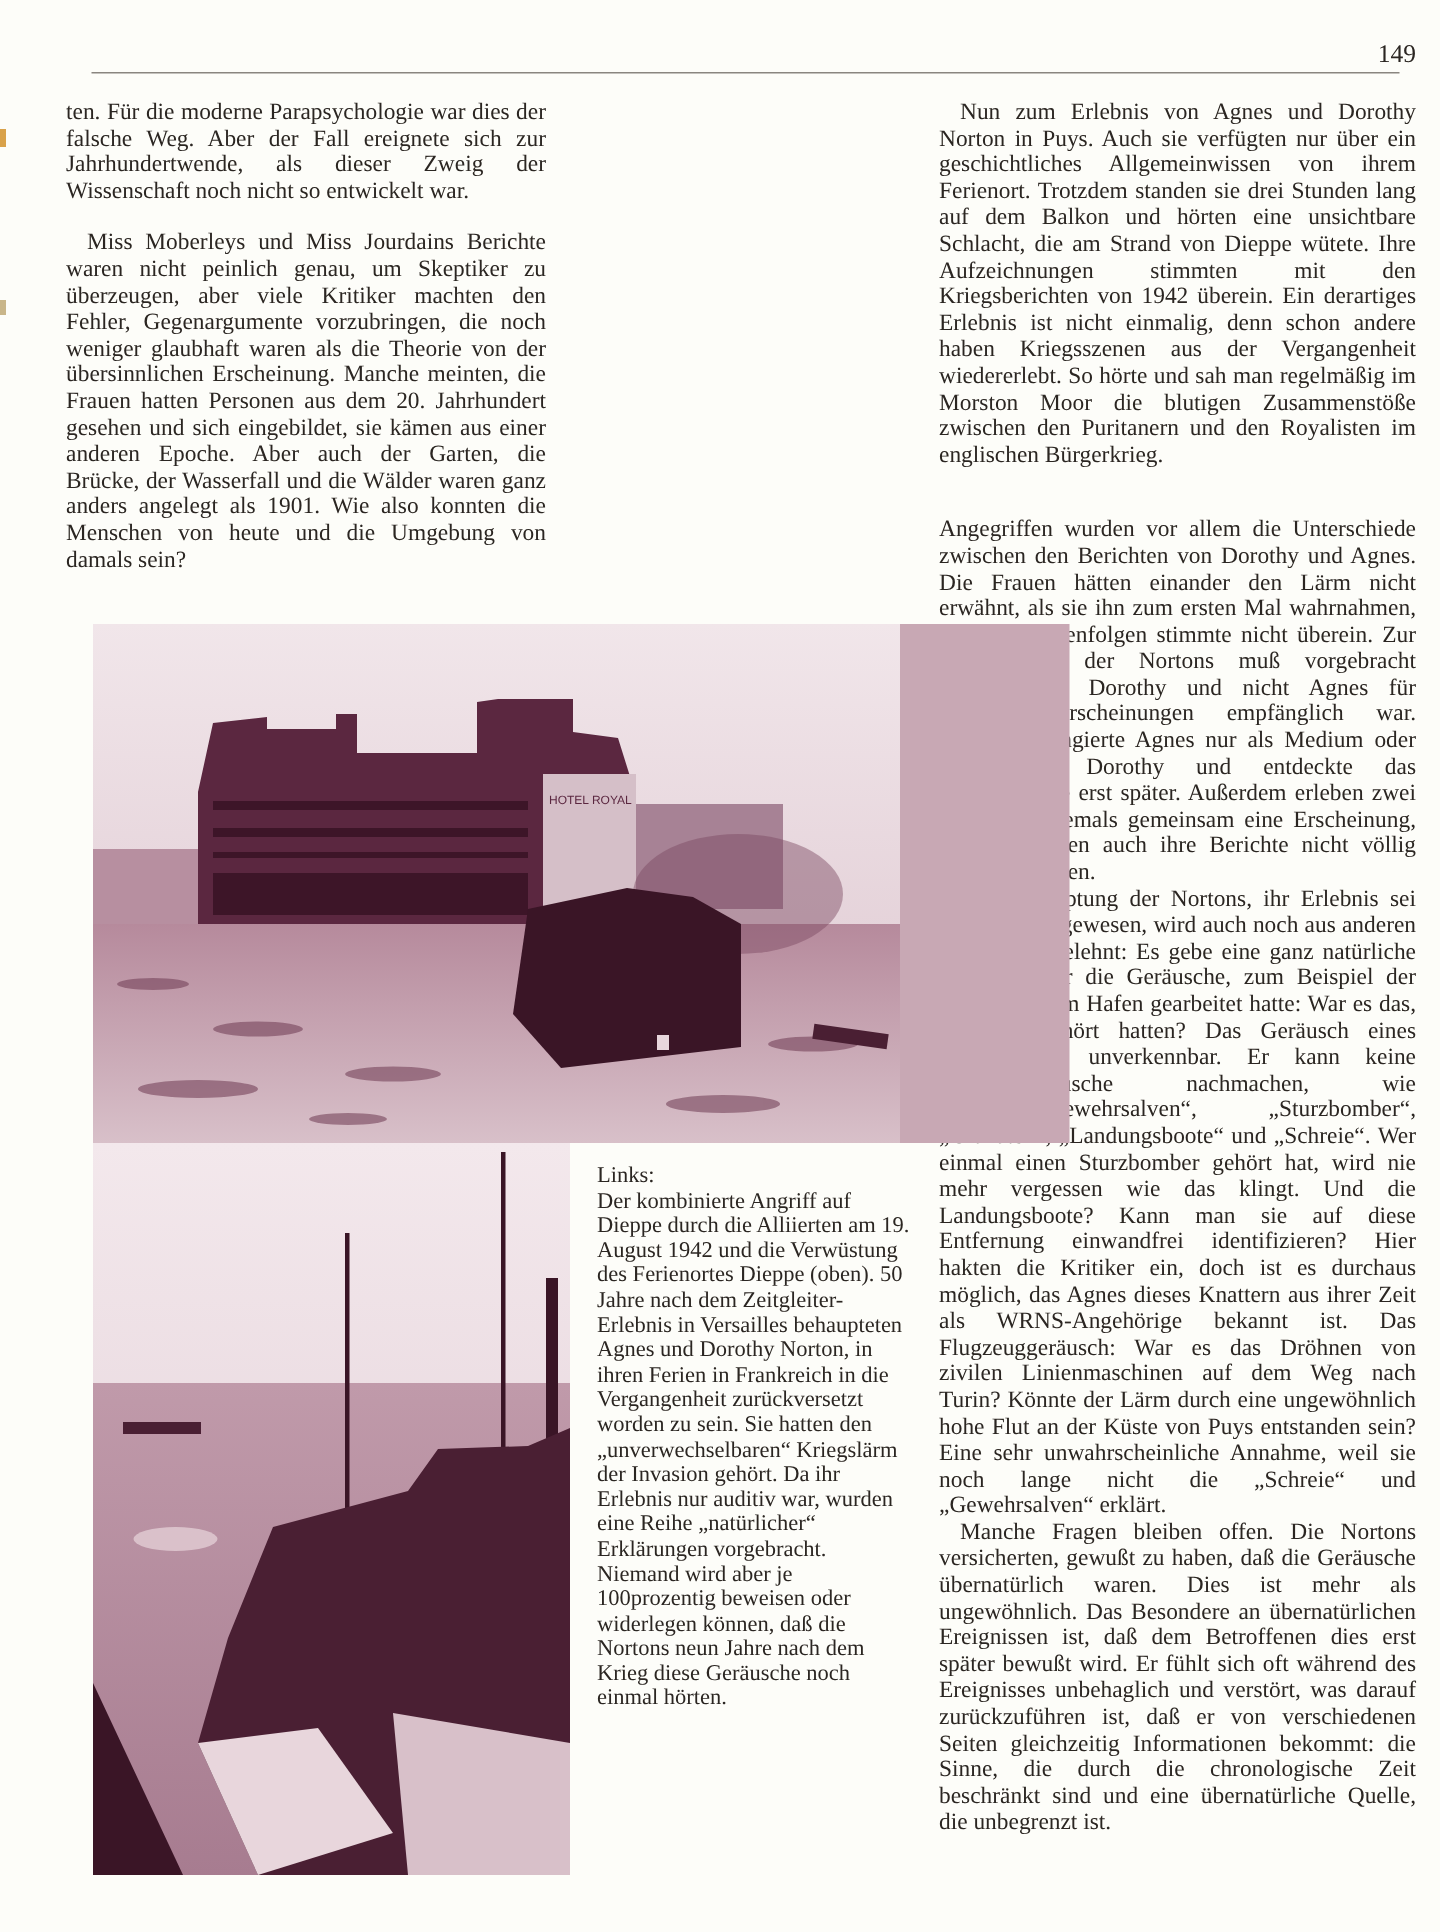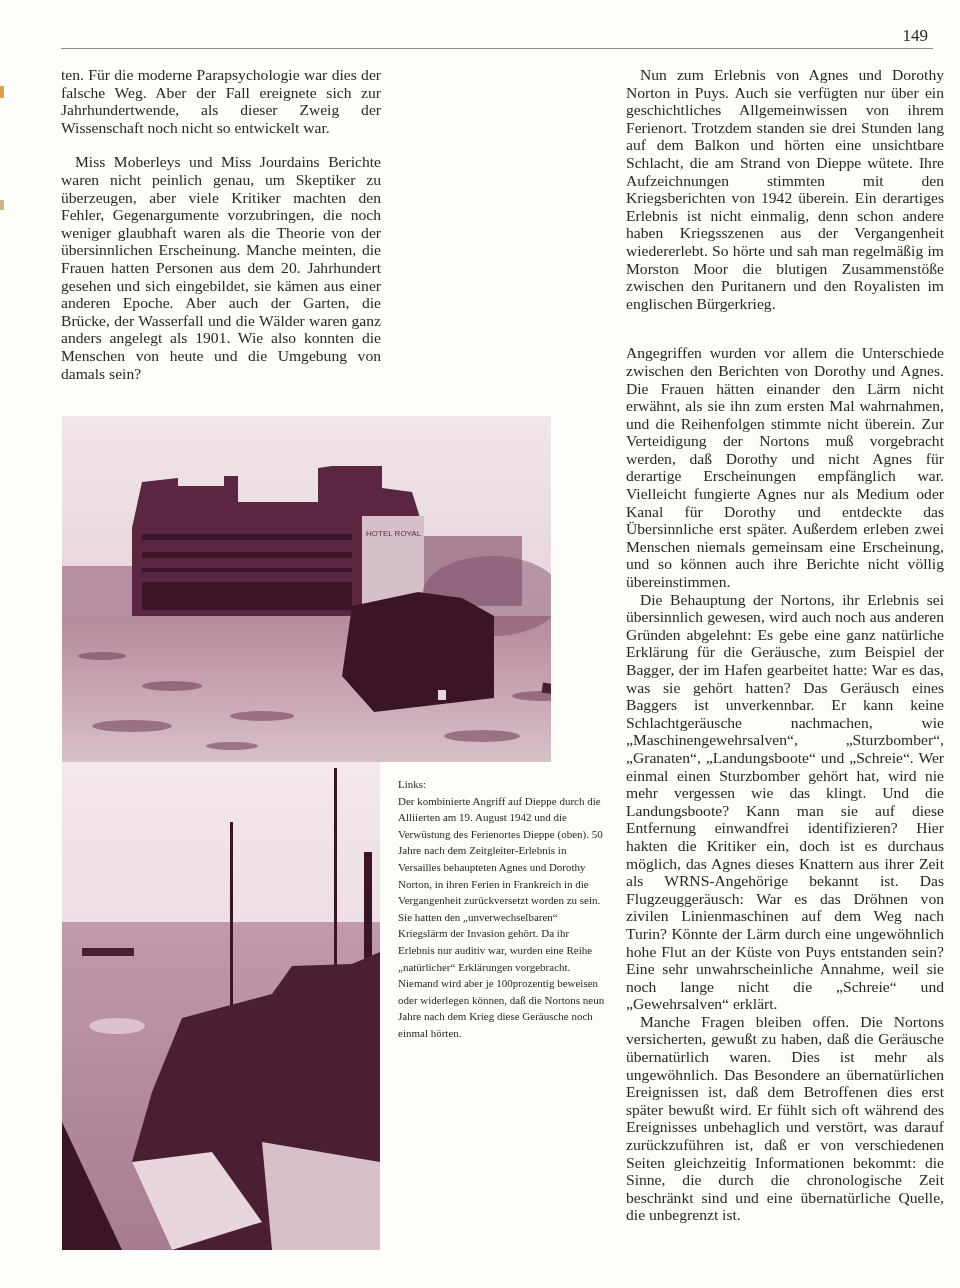--- a/index.html
+++ b/index.html
@@ -11,42 +11,42 @@
       width: 960px;
       height: 1288px;
       position: relative;
       overflow: hidden;
       font-family: "DejaVu Serif", "Liberation Serif", serif;
       color: #2b2622;
     }
     .page-number {
       position: absolute;
       top: 26px;
-      right: 32px;
+      right: 16px;
       font-family: "Liberation Serif", serif;
       font-size: 17px;
       color: #2b2622;
     }
     .header-rule {
       position: absolute;
       top: 48px;
       left: 61px;
       width: 872px;
       height: 1px;
       background: #8a8680;
     }
     .margin-mark {
       position: absolute;
       left: 0;
       width: 4px;
       background: #d9a24a;
     }
     .col-left {
       position: absolute;
-      left: 61px;
+      left: 44px;
       top: 66px;
       width: 320px;
     }
     .col-right {
       position: absolute;
       left: 614px;
       top: 66px;
       width: 318px;
       margin-left: 12px;
     }
@@ -71,36 +71,36 @@
     }
     .photo {
       position: absolute;
       background: #c8a8b4;
       overflow: hidden;
     }
     .photo svg { display: block; }
     .photo-top {
       left: 62px;
       top: 416px;
-      width: 489px;
+      width: 651px;
       height: 346px;
     }
     .photo-bottom {
       left: 62px;
       top: 762px;
       width: 318px;
       height: 488px;
     }
     .caption {
       position: absolute;
       left: 398px;
       top: 776px;
       width: 210px;
       font-family: "Liberation Serif", serif;
-      font-size: 11px;
+      font-size: 15px;
       line-height: 16.6px;
       color: #2b2622;
     }
     .caption .caption-label { font-style: normal; display: block; }
     .caption .caption-text { display: block; }
   </style>
 </head>
 <body>
 
 <div>

